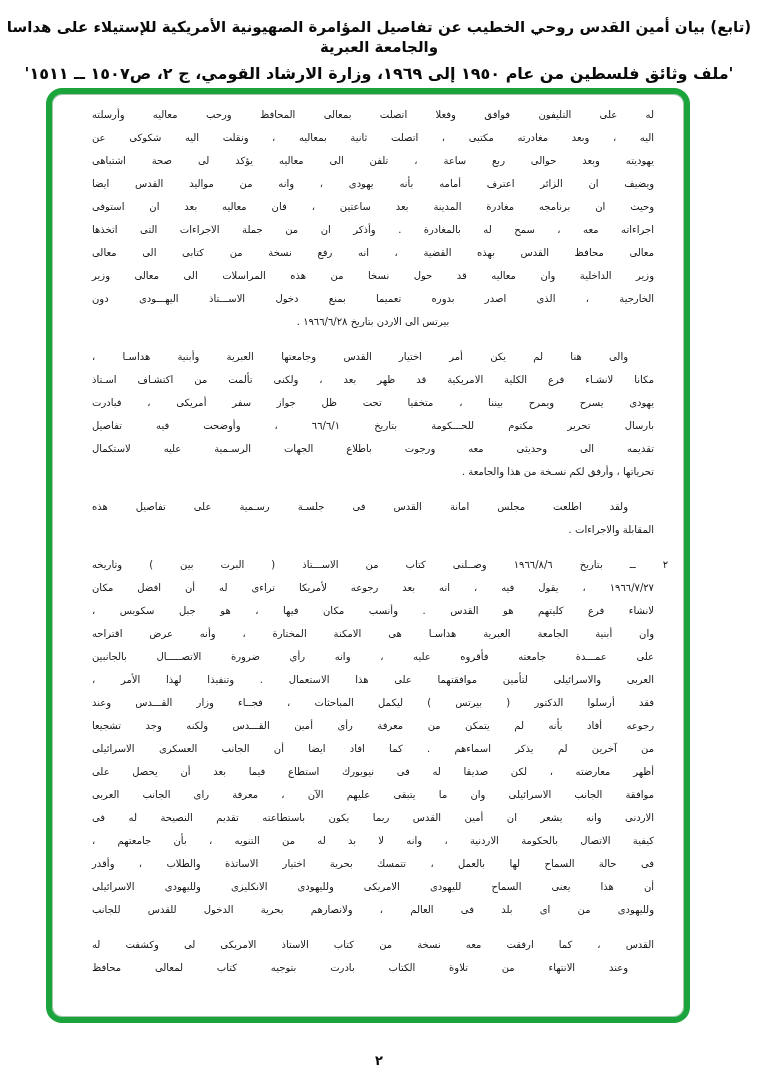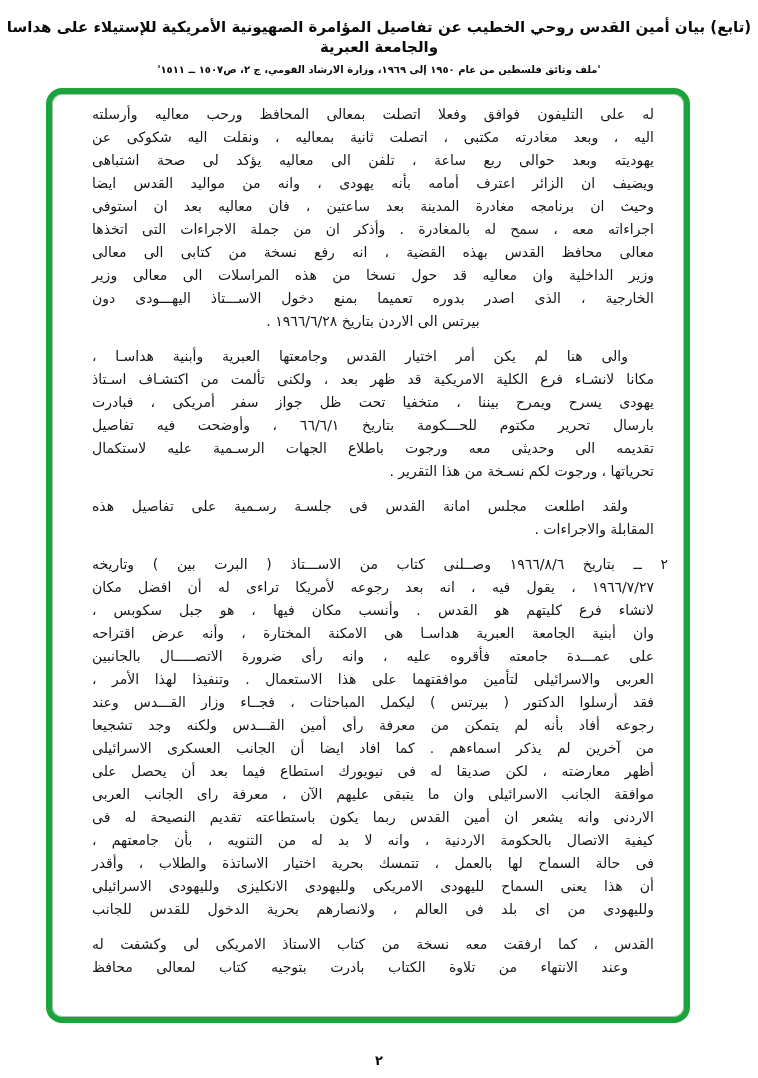--- a/index.html
+++ b/index.html
@@ -24,42 +24,42 @@
   .header-title {
     font-size: 15px;
     font-weight: bold;
     letter-spacing: 0;
     line-height: 20px;
     padding: 0 6px;
     color: #0a0a0a;
   }
   .header-source {
     margin-top: 7px;
-    font-size: 10px;
+    font-size: 16px;
     font-weight: bold;
     color: #0a0a0a;
   }
   .frame {
     position: absolute;
     left: 46px;
     top: 88px;
     width: 644px;
     height: 935px;
     box-sizing: border-box;
     border: 6px solid var(--frame-green, #1ca43c);
     border-radius: 16px;
     box-shadow: inset 0 0 0 1px rgba(10, 90, 30, 0.35);
     background: #ffffff;
   }
   .textblock {
     direction: rtl;
     box-sizing: border-box;
     height: 100%;
     padding: 9px 30px 0 40px;
-    font-size: 14px;
+    font-size: 10px;
     line-height: 23px;
   }
   .paragraph {
     margin: 0 0 12px 0;
   }
   .paragraph:last-child {
     margin-bottom: 0;
   }
   .line {
     text-align: justify;
@@ -112,21 +112,21 @@
           <div class="line">وزير الداخلية وان معاليه قد حول نسخا من هذه المراسلات الى معالى وزير</div>
           <div class="line">الخارجية ، الذى اصدر بدوره تعميما بمنع دخول الاســـتاذ اليهـــودى دون</div>
           <div class="line end-center">بيرتس الى الاردن بتاريخ ١٩٦٦/٦/٢٨ .</div>
         </div>
         <div class="paragraph">
           <div class="line indent">والى هنا لم يكن أمر اختيار القدس وجامعتها العبرية وأبنية هداسـا ،</div>
           <div class="line">مكانا لانشـاء فرع الكلية الامريكية قد ظهر بعد ، ولكنى تألمت من اكتشـاف اسـتاذ</div>
           <div class="line">يهودى يسرح ويمرح بيننا ، متخفيا تحت ظل جواز سفر أمريكى ، فبادرت</div>
           <div class="line">بارسال تحرير مكتوم للحـــكومة بتاريخ ٦٦/٦/١ ، وأوضحت فيه تفاصيل</div>
           <div class="line">تقديمه الى وحديثى معه ورجوت باطلاع الجهات الرسـمية عليه لاستكمال</div>
-          <div class="line end-right">تحرياتها ، ورجوت لكم نسـخة من هذا التقرير .</div>
+          <div class="line end-right">تحرياتها ، وأرفق لكم نسـخة من هذا والجامعة .</div>
         </div>
         <div class="paragraph">
           <div class="line indent">ولقد اطلعت مجلس امانة القدس فى جلسـة رسـمية على تفاصيل هذه</div>
           <div class="line end-right">المقابلة والاجراءات .</div>
         </div>
         <div class="paragraph">
           <div class="line hang">٢ ــ بتاريخ ١٩٦٦/٨/٦ وصــلنى كتاب من الاســـتاذ ( البرت بين ) وتاريخه</div>
           <div class="line">١٩٦٦/٧/٢٧ ، يقول فيه ، انه بعد رجوعه لأمريكا تراءى له أن افضل مكان</div>
           <div class="line">لانشاء فرع كليتهم هو القدس . وأنسب مكان فيها ، هو جبل سكوبس ،</div>
           <div class="line">وان أبنية الجامعة العبرية هداسـا هى الامكنة المختارة ، وأنه عرض اقتراحه</div>

